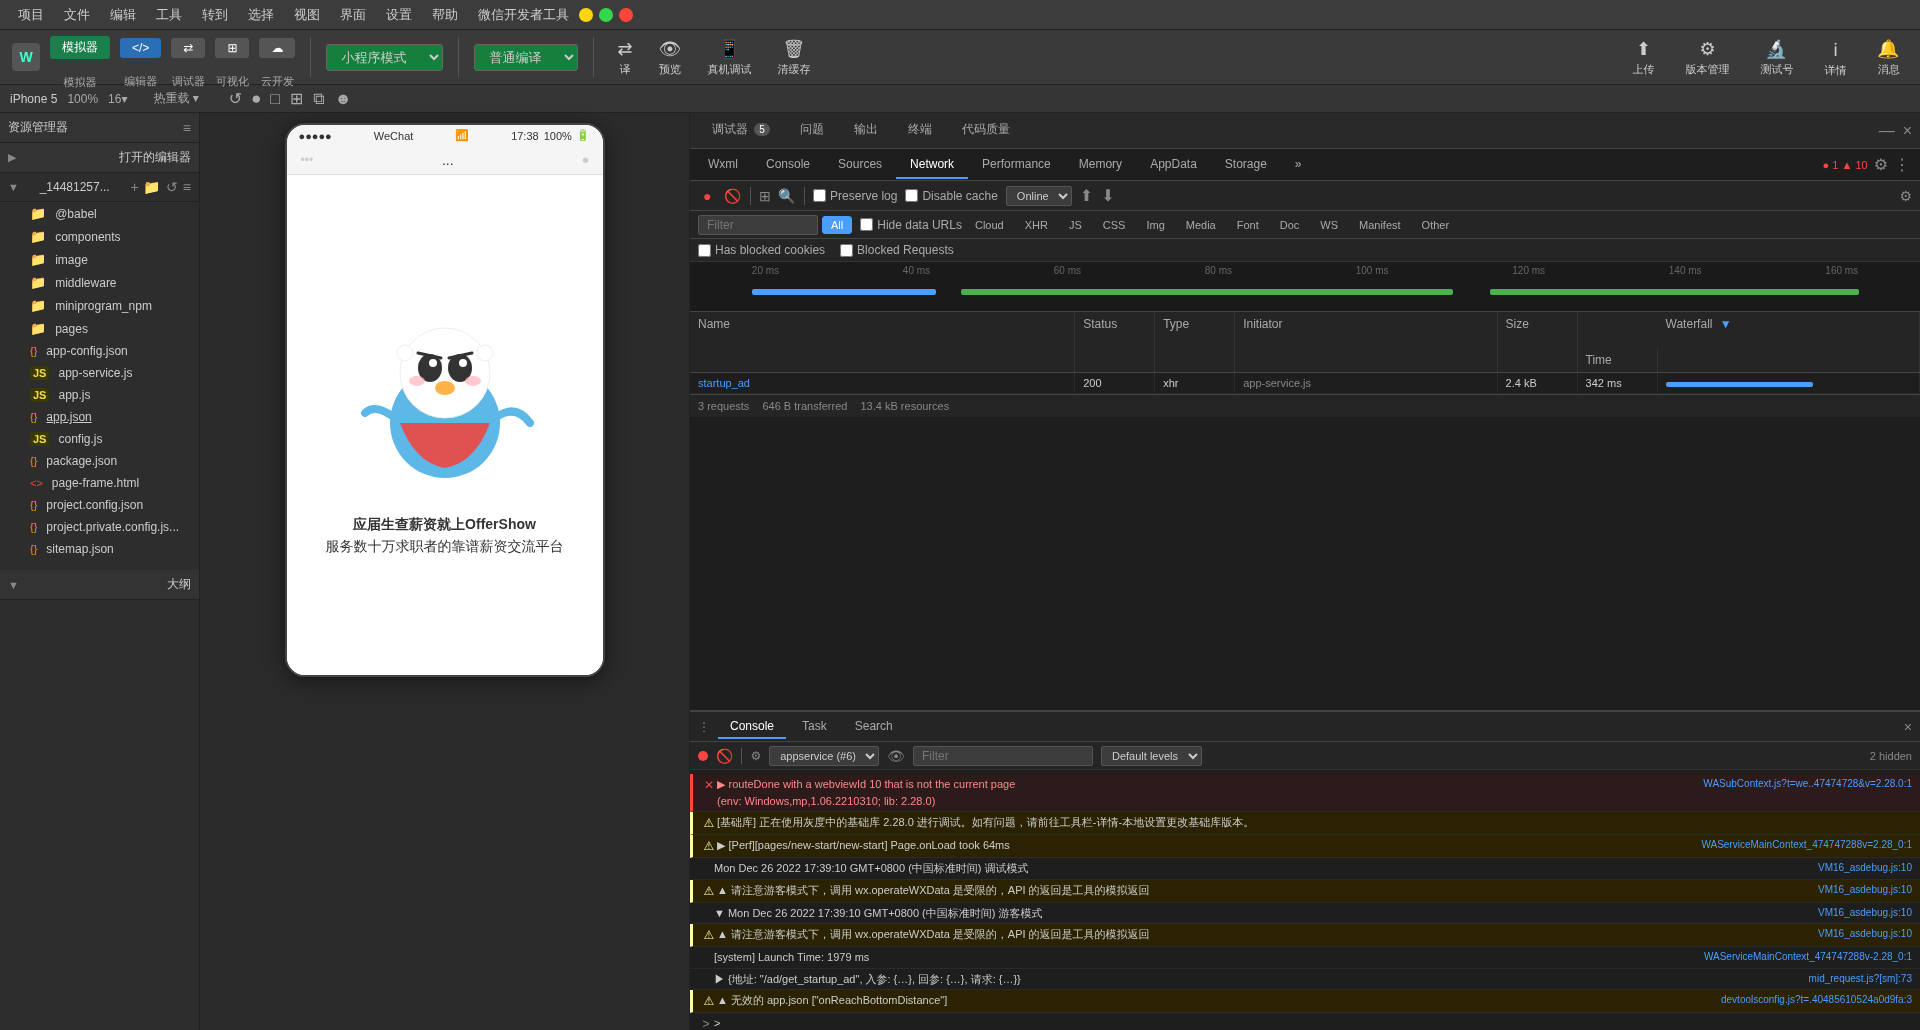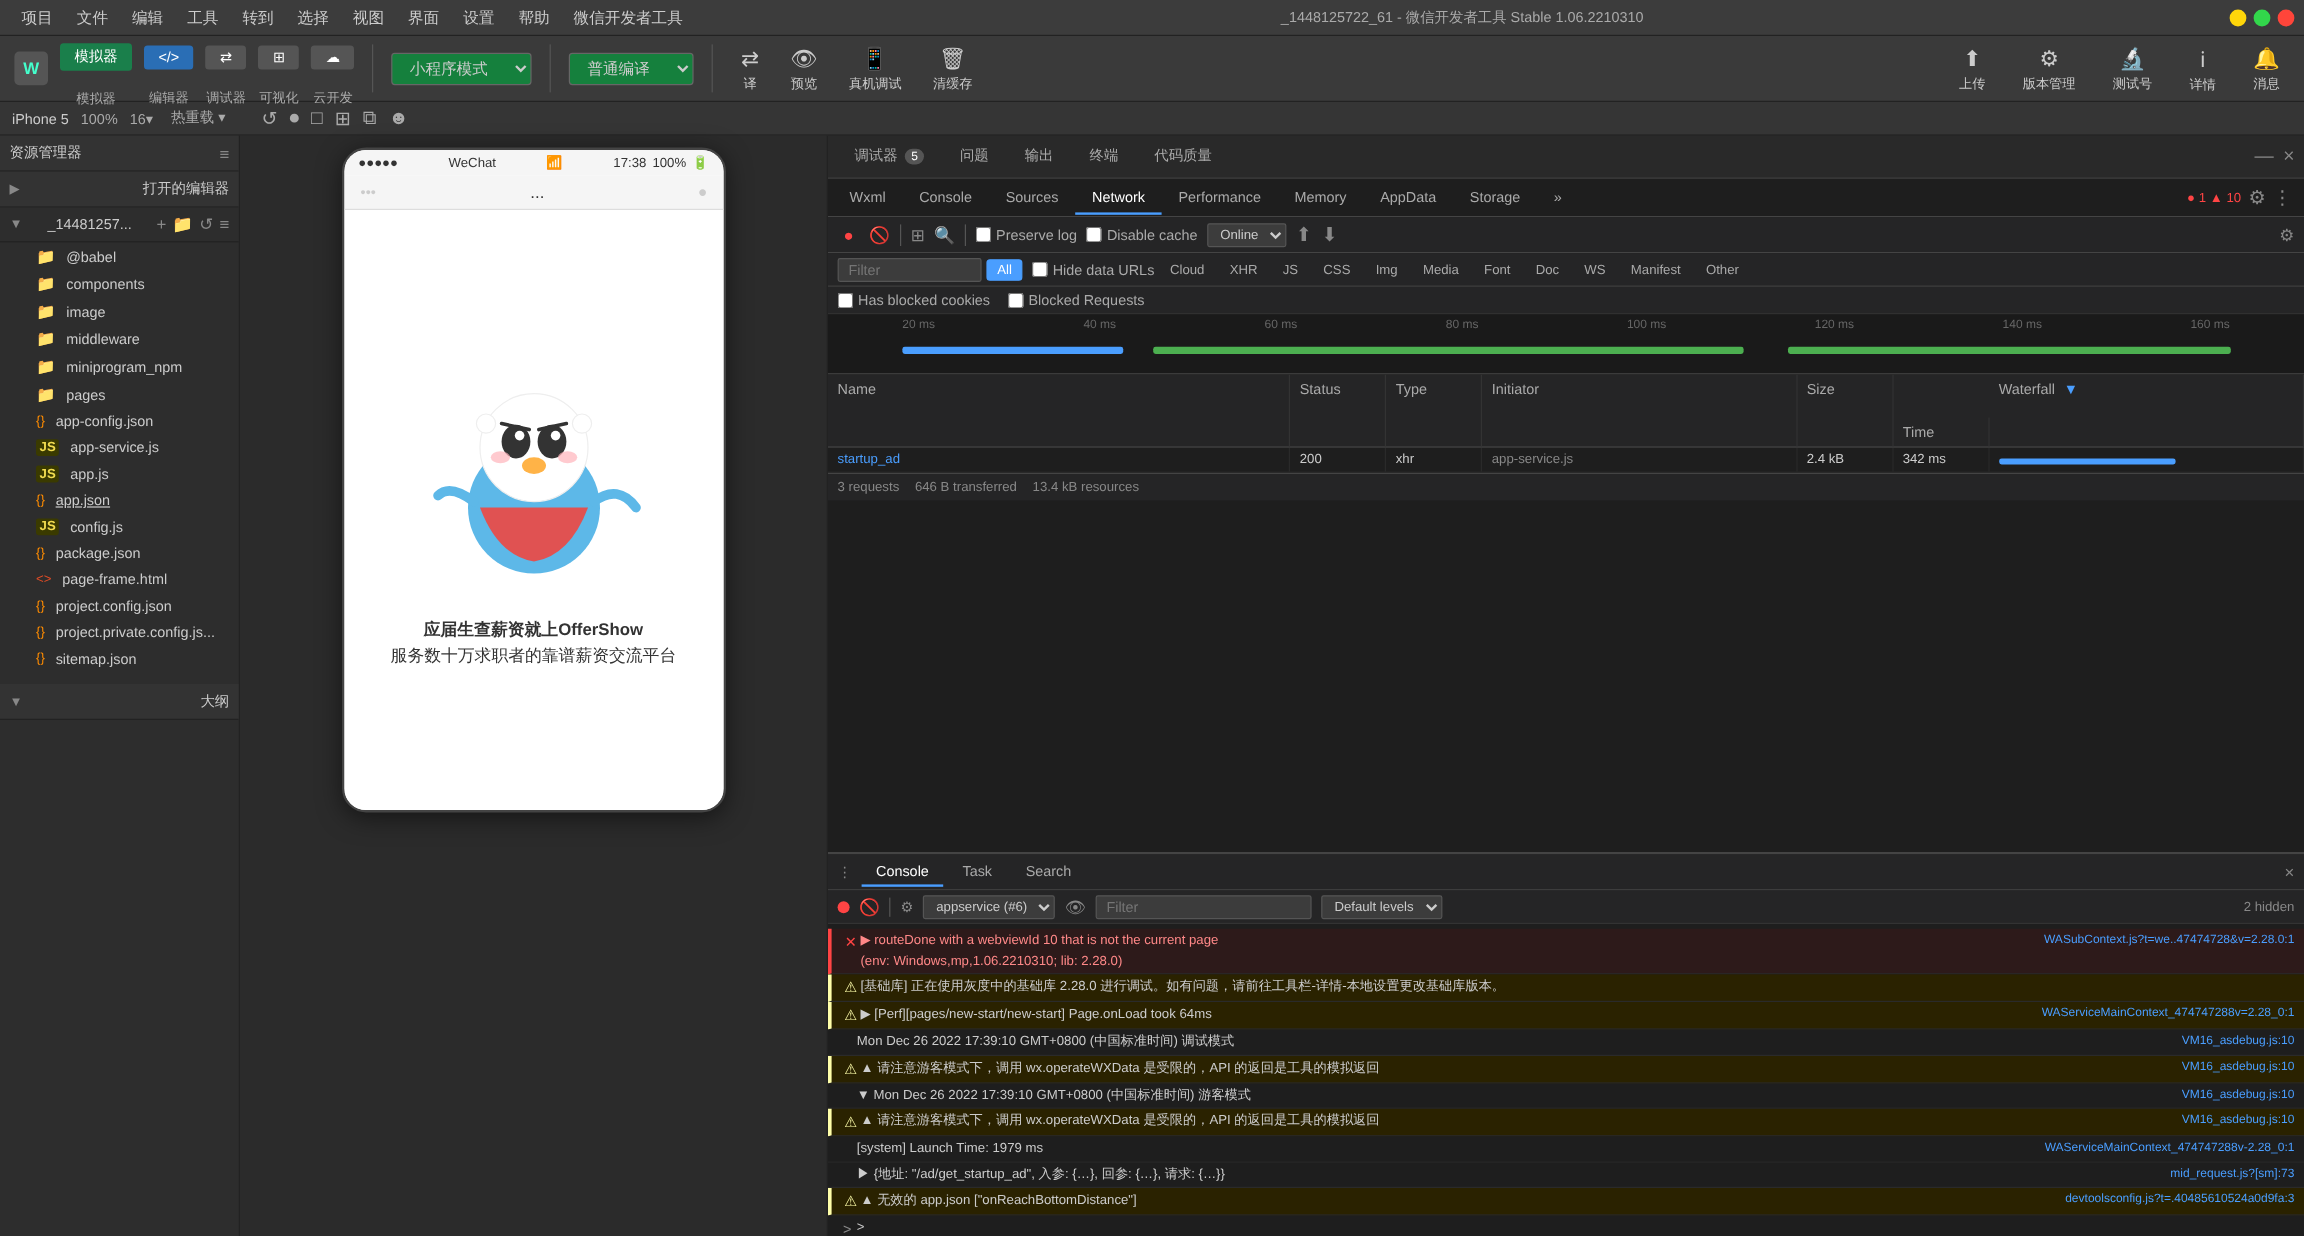--- a/index.html
+++ b/index.html
@@ -520,21 +520,20 @@
   <span>文件</span>
   <span>编辑</span>
   <span>工具</span>
   <span>转到</span>
   <span>选择</span>
   <span>视图</span>
   <span>界面</span>
   <span>设置</span>
   <span>帮助</span>
   <span>微信开发者工具</span>
-  <div class="window-title">_1448125722_61 - 微信开发者工具 Stable 1.06.2210310</div>
   <div class="window-controls">
     <span style="background:#ffd60a;"></span>
     <span style="background:#32d74b;"></span>
     <span style="background:#ff453a;"></span>
   </div>
 </div>
 
 <div class="toolbar">
   <div class="toolbar-logo">
     <span style="color:#4fc; font-size:14px; font-weight:bold;">W</span>
@@ -607,21 +606,21 @@
       <span>🔔</span>
       <span class="label">消息</span>
     </div>
   </div>
 </div>
 
 <div class="second-toolbar">
   <span style="color:#ccc;">iPhone 5</span>
   <span>100%</span>
   <span>16▾</span>
-  <span style="margin-left:5px;">热重载 ▾</span>
+  <span style="margin-left:16px;">热重载 ▾</span>
   <span style="margin-left:20px; font-size:16px;">↺</span>
   <span style="font-size:16px;">⏺</span>
   <span style="font-size:16px;">□</span>
   <span style="font-size:16px;">⊞</span>
   <span style="font-size:16px;">⧉</span>
   <span style="font-size:16px;">☻</span>
 </div>
 
 <div class="main-layout">
 

